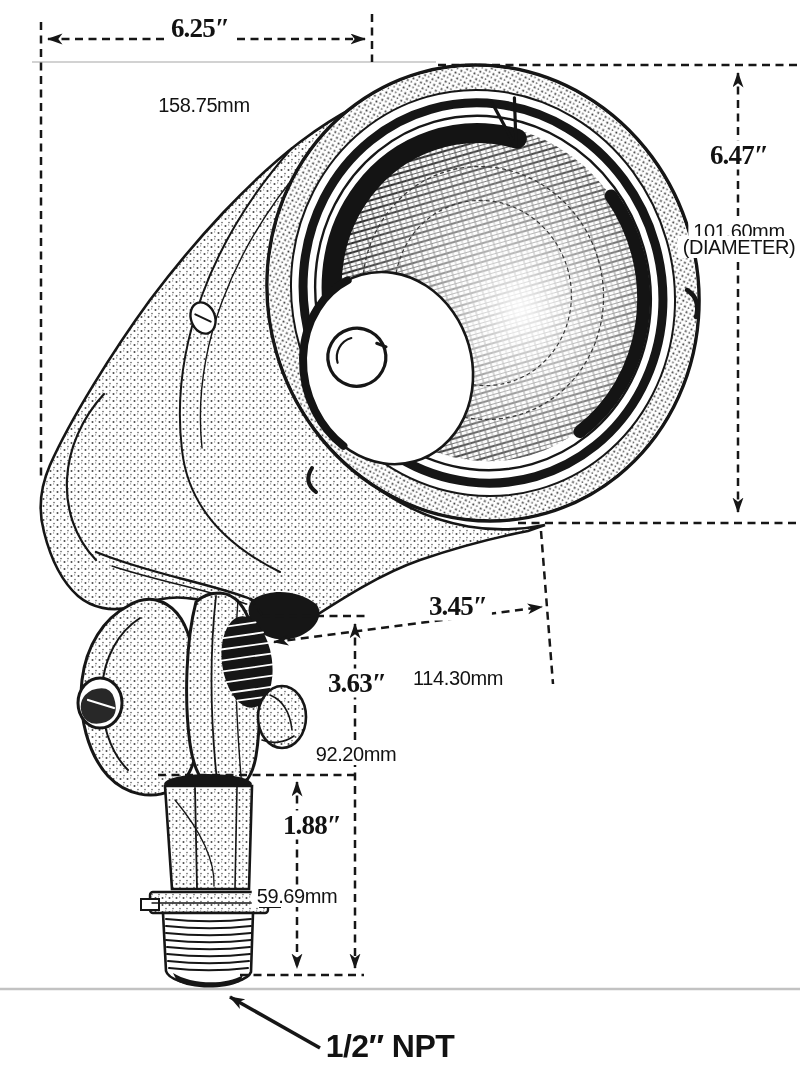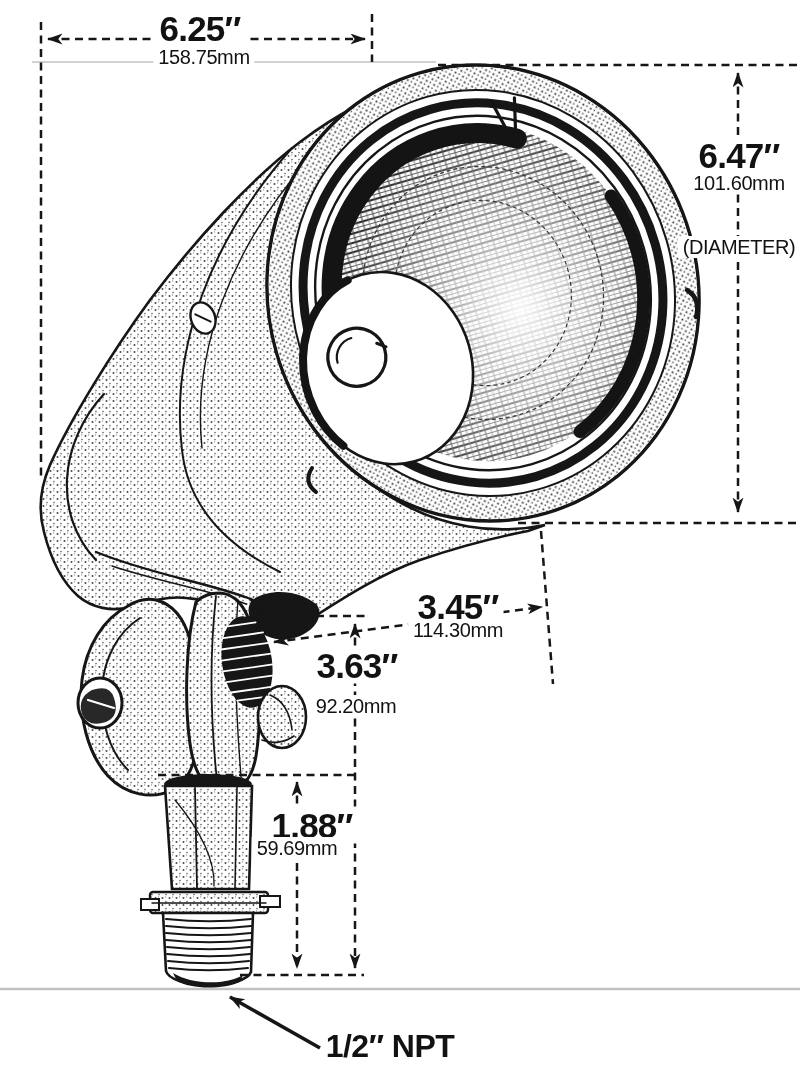--- a/index.html
+++ b/index.html
@@ -6,22 +6,22 @@
   .canvas{
     position:relative;width:800px;height:1079px;background:#fff;overflow:hidden;
     font-family:"Liberation Sans",sans-serif;color:#141414;
   }
   svg{position:absolute;left:0;top:0;}
   .lbl{
     position:absolute;transform:translate(-50%,-50%);
     background:#fff;white-space:nowrap;line-height:1;
     color:#121212;text-align:center;padding:1px 5px;
   }
-  .lbl.in{font-weight:bold;font-size:35px;letter-spacing:-0.8px;}
-  .lbl.mm{font-weight:normal;font-size:20px;letter-spacing:-0.4px;}
+  .lbl.in{font-weight:bold;font-size:27px;letter-spacing:-0.8px;font-family:Liberation Serif, serif;}
+  .lbl.mm{font-weight:normal;font-size:20px;letter-spacing:-0.4px;margin-top:48px;}
   .lbl.note{font-weight:normal;font-size:20px;letter-spacing:-0.4px;margin-top:40px;}
   .lbl.npt{font-weight:bold;font-size:32px;letter-spacing:-0.5px;padding:1px 2px;}
 </style>
 </head>
 <body>
 
 <div class="canvas">
 
 <svg width="800" height="1079" viewBox="0 0 800 1079">
   <defs>
@@ -202,21 +202,21 @@
 <div class="lbl in" style="left:200px;top:28px">6.25″</div>
 <div class="lbl mm" style="left:204px;top:57px">158.75mm</div>
 
 <div class="lbl in" style="left:739px;top:155px">6.47″</div>
 <div class="lbl mm" style="left:739px;top:183px">101.60mm</div>
 <div class="lbl note" style="left:739px;top:207px">(DIAMETER)</div>
 
 <div class="lbl in" style="left:458px;top:606px">3.45″</div>
 <div class="lbl mm" style="left:458px;top:630px">114.30mm</div>
 
-<div class="lbl in" style="left:357px;top:665px">3.63″</div>
+<div class="lbl in" style="left:357px;top:683px">3.63″</div>
 <div class="lbl mm" style="left:356px;top:706px">92.20mm</div>
 
 <div class="lbl in" style="left:312px;top:825px">1.88″</div>
 <div class="lbl mm" style="left:297px;top:848px">59.69mm</div>
 
 <div class="lbl npt" style="left:390px;top:1046px">1/2″ NPT</div>
 
 </div>
 
 </body></html>

